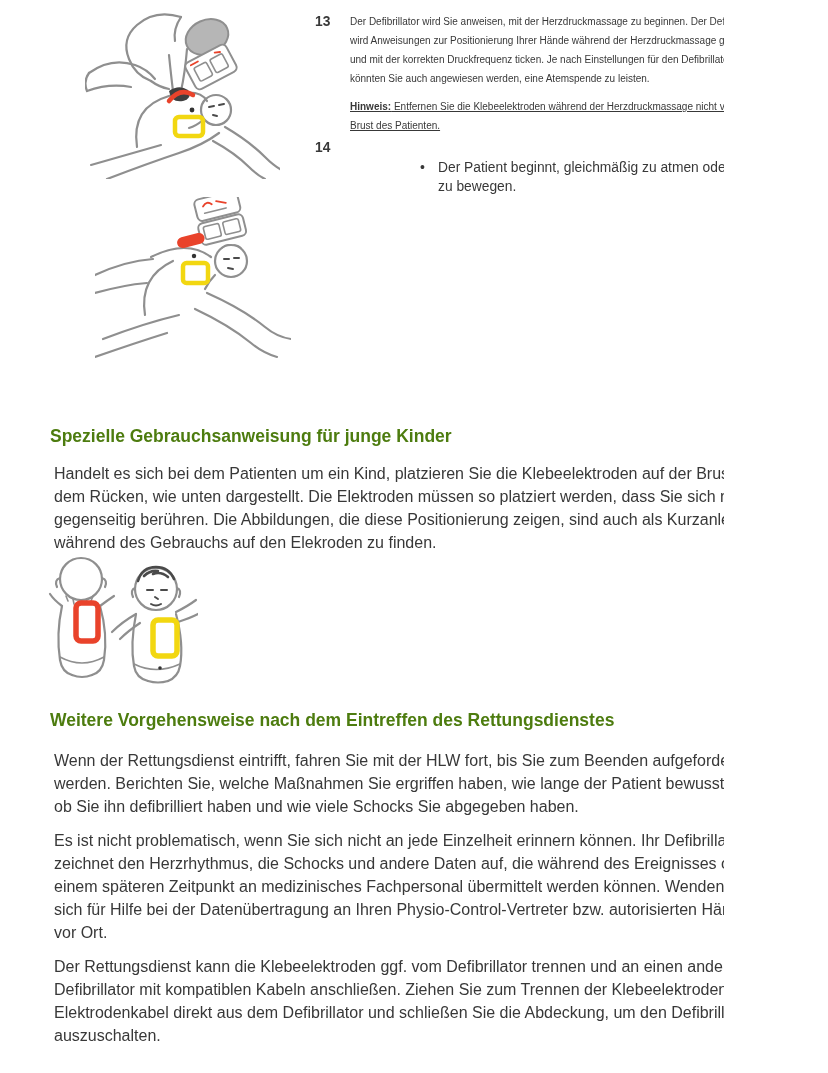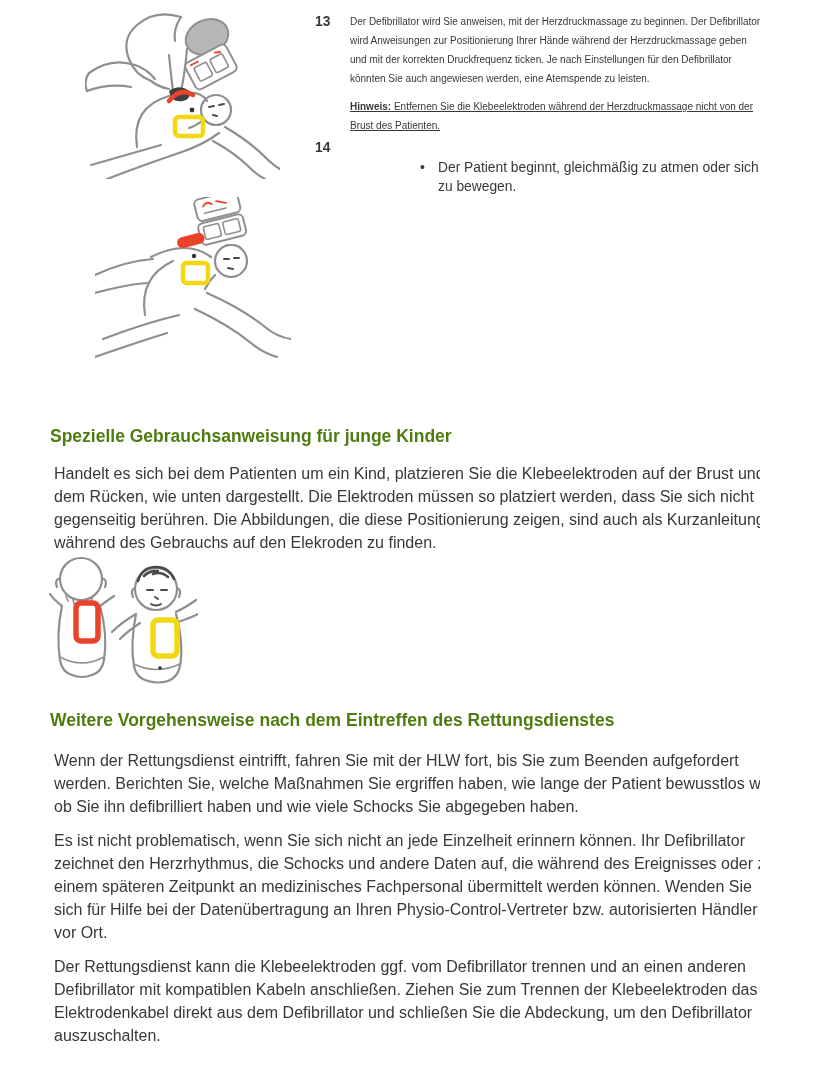--- a/index.html
+++ b/index.html
@@ -1,18 +1,18 @@
 <!DOCTYPE html>
 <html><head>
 <meta charset="utf-8">
 <style>
   html,body{margin:0;padding:0;background:#fff;}
   .page{
     position:relative;width:724px;height:1073px;background:#ffffff;
-    font-family:"Liberation Sans", sans-serif;color:#383838;overflow:hidden;padding-left:36px;
+    font-family:"Liberation Sans", sans-serif;color:#383838;overflow:hidden;
   }
   
   .fig{position:absolute;}
   #fig-cpr{left:85px;top:7px;}
   #fig-defib{left:95px;top:197px;}
   .steps{position:absolute;left:315px;top:12px;width:452px;margin:0;padding:0;list-style:none;}
   .step{display:flex;align-items:flex-start;}
   .step .num{flex:0 0 35px;font-weight:bold;font-size:13.8px;line-height:19px;}
   .step .stepbody{flex:1;max-width:413px;}
   .stept{margin:0;font-size:10px;line-height:19px;}

